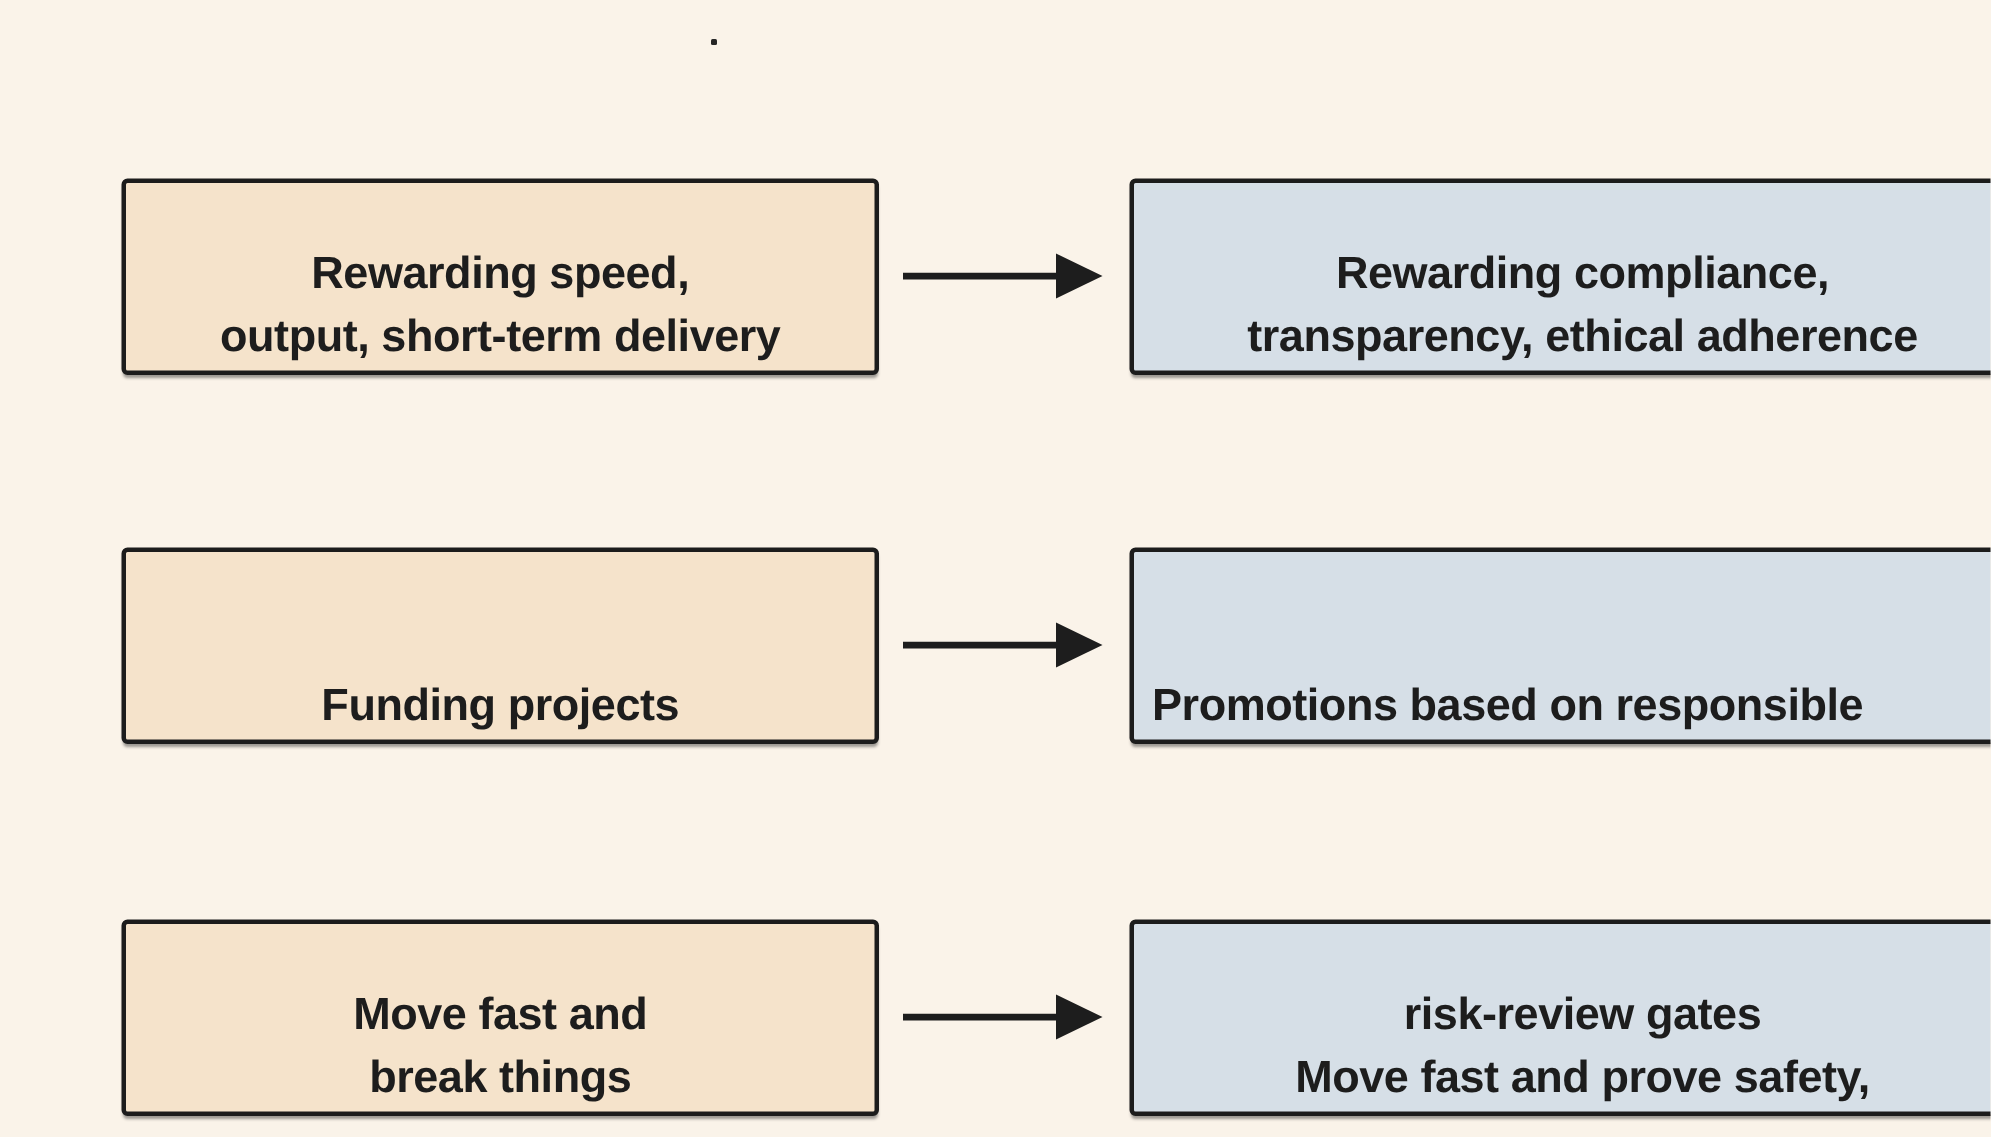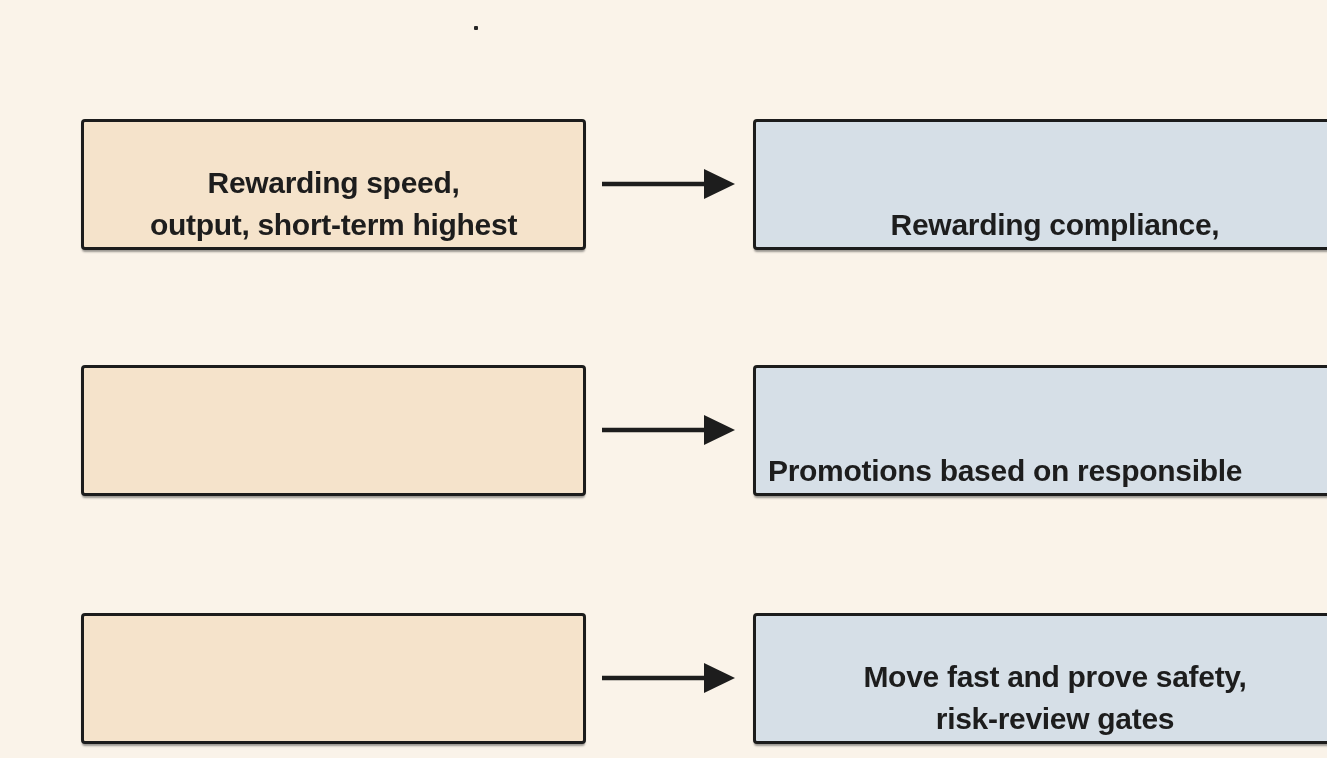--- a/index.html
+++ b/index.html
@@ -82,47 +82,51 @@
   }
 </style>
 </head>
 <body>
 
 <div class="stray-dot"></div>
 
 <div class="row row-1">
   <div class="box from-box">
     <span class="line">Rewarding speed,</span>
-    <span class="line">output, short-term highest</span>
+    <span class="line">output, short-term delivery</span>
   </div>
   <svg class="arrow" viewBox="0 0 136 40" xmlns="http://www.w3.org/2000/svg">
     <line x1="1" y1="20" x2="106" y2="20" stroke="currentColor" stroke-width="4.5"></line>
     <polygon points="103,5 134,20 103,35" fill="currentColor"></polygon>
   </svg>
   <div class="box to-box">
     <span class="line">Rewarding compliance,</span>
+    <span class="line">transparency, ethical adherence</span>
   </div>
 </div>
 
 <div class="row row-2">
   <div class="box from-box">
+    <span class="line">Funding projects</span>
   </div>
   <svg class="arrow" viewBox="0 0 136 40" xmlns="http://www.w3.org/2000/svg">
     <line x1="1" y1="20" x2="106" y2="20" stroke="currentColor" stroke-width="4.5"></line>
     <polygon points="103,5 134,20 103,35" fill="currentColor"></polygon>
   </svg>
   <div class="box to-box align-left">
     <span class="line">Promotions based on responsible</span>
   </div>
 </div>
 
 <div class="row row-3">
   <div class="box from-box">
+    <span class="line">Move fast and</span>
+    <span class="line">break things</span>
   </div>
   <svg class="arrow" viewBox="0 0 136 40" xmlns="http://www.w3.org/2000/svg">
     <line x1="1" y1="20" x2="106" y2="20" stroke="currentColor" stroke-width="4.5"></line>
     <polygon points="103,5 134,20 103,35" fill="currentColor"></polygon>
   </svg>
   <div class="box to-box">
+    <span class="line">risk-review gates</span>
     <span class="line">Move fast and prove safety,</span>
-    <span class="line">risk-review gates</span>
   </div>
 </div>
 
 </body></html>

